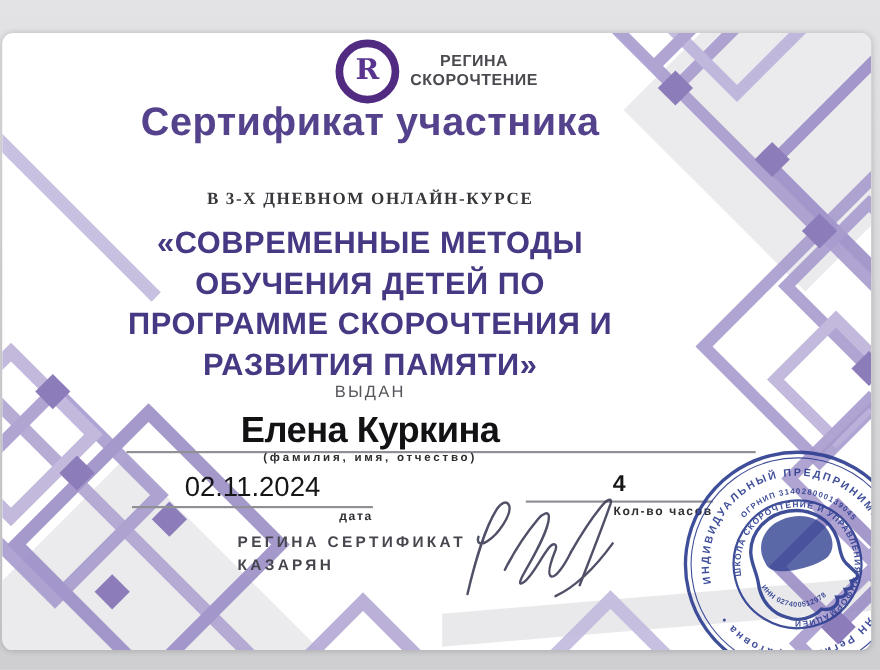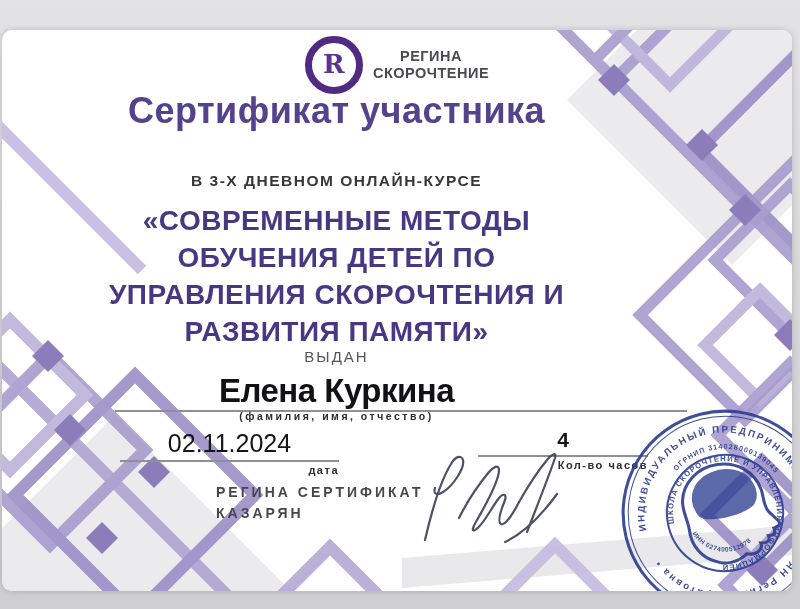--- a/index.html
+++ b/index.html
@@ -13,21 +13,21 @@
     background:#ffffff;border-radius:10px;overflow:hidden;
     box-shadow:0 0 6px rgba(0,0,0,.18);
   }
   .abs{position:absolute;}
   .deco{position:absolute;left:0;top:0;pointer-events:none;}
   .centered{left:0;width:669px;text-align:center;}
   .title{
     top:60px;font-size:36px;font-weight:700;color:#54428c;letter-spacing:.5px;
   }
   .stmt1{top:114px;font-size:15.5px;font-weight:700;color:#37373b;letter-spacing:1px;}
-  .stmt2{top:142px;font-size:15.5px;font-weight:700;color:#37373b;letter-spacing:1.5px;}
+  .stmt2{top:142px;font-size:15.5px;font-weight:700;color:#37373b;letter-spacing:1.5px;font-family:Liberation Serif, serif;}
   .course{
     top:172px;font-size:28px;line-height:37px;font-weight:700;color:#473884;letter-spacing:.5px;
   }
   .issued{top:318px;font-size:15px;font-weight:400;color:#55555c;letter-spacing:2px;}
   .name{top:342px;font-size:33px;font-weight:700;color:#121214;letter-spacing:-.5px;}
   .caption{top:364px;font-size:10.5px;font-weight:700;color:#2c2c30;letter-spacing:2.5px;margin-top:16px;}
   .rule{position:absolute;height:1.5px;background:#8f8f96;}
   .date-value{left:118px;width:219px;text-align:center;top:399px;font-size:25px;color:#161618;}
   .small-label{font-size:11px;font-weight:700;color:#2e2e33;letter-spacing:1.5px;text-align:right;}
   .hours-value{left:476px;width:170px;text-align:center;top:398px;font-size:21px;font-weight:700;color:#161618;}
@@ -122,21 +122,21 @@
       <div>СКОРОЧТЕНИЕ</div>
     </div>
   </div>
 
   <div class="abs centered title">Сертификат участника</div>
   <div class="abs centered stmt2">В 3-Х ДНЕВНОМ ОНЛАЙН-КУРСЕ</div>
 
   <div class="abs centered course">
     <div>«СОВРЕМЕННЫЕ МЕТОДЫ</div>
     <div>ОБУЧЕНИЯ ДЕТЕЙ ПО</div>
-    <div>УПРАВЛЕНИЯ СКОРОЧТЕНИЯ И</div>
+    <div>ПРОГРАММЕ СКОРОЧТЕНИЯ И</div>
     <div>РАЗВИТИЯ ПАМЯТИ»</div>
   </div>
 
   <div class="abs centered issued">ВЫДАН</div>
   <div class="abs centered name">Елена Куркина</div>
   <div class="rule" style="left:113px;top:380px;width:572px;"></div>
   <div class="abs centered caption">(фамилия, имя, отчество)</div>
 
   <div class="abs date-value">02.11.2024</div>
   <div class="rule" style="left:118px;top:430px;width:219px;"></div>

